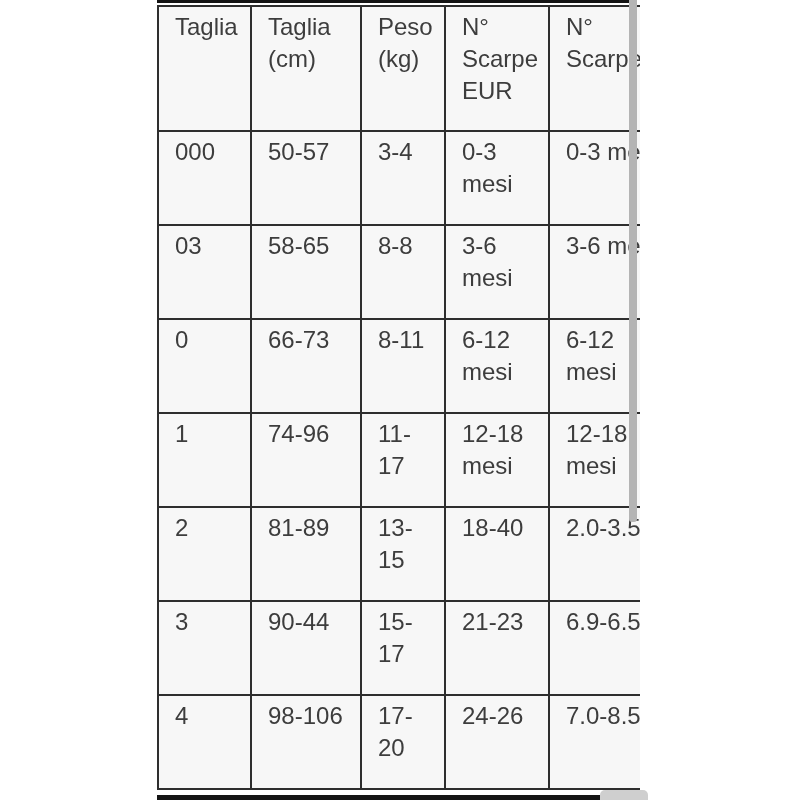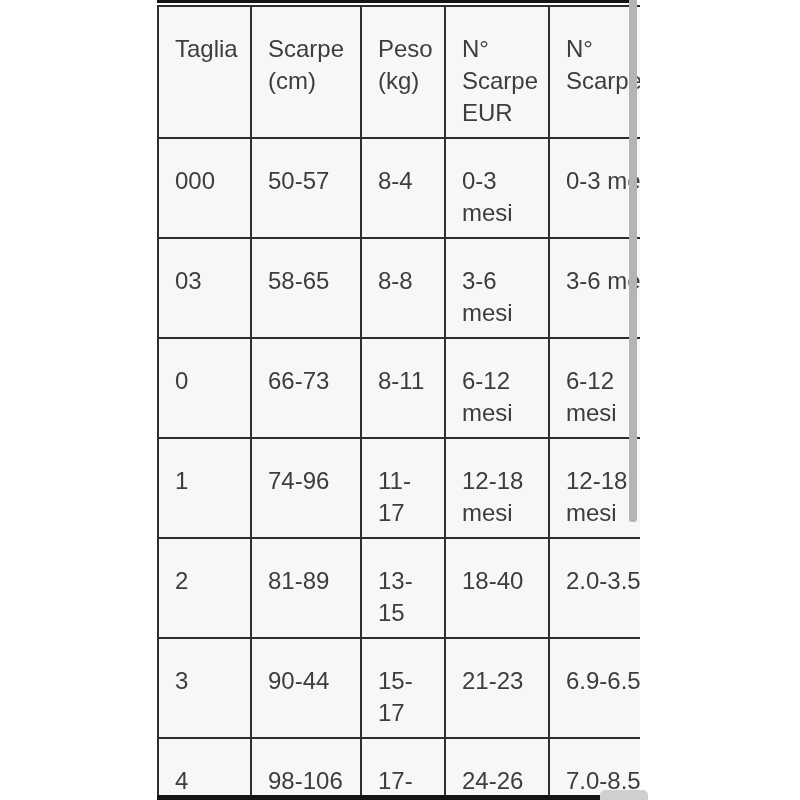--- a/index.html
+++ b/index.html
@@ -35,21 +35,21 @@
   }
   th,td{
     border:2px solid var(--border-col);
     background:var(--cell-bg);
     color:var(--text-col);
     font-size:24px;
     line-height:32px;
     font-weight:400;
     text-align:left;
     vertical-align:top;
-    padding:26px 8px 8px 16px;
+    padding:4px 8px 8px 16px;
     overflow:hidden;
   }
   tr.header-row{height:125px;}
   tr.data-row{height:94px;}
   .v-scrollbar{
     position:absolute;left:629px;top:0;width:8px;height:522px;
     background:var(--thumb-col);
     border-radius:0 0 3px 3px;
   }
   .bottom-bar{
@@ -72,31 +72,31 @@
     <colgroup id="cols">
         <col style="width: 93px;">
         <col style="width: 110px;">
         <col style="width: 84px;">
         <col style="width: 104px;">
         <col style="width: 130px;">
       </colgroup>
     <thead>
       <tr class="header-row" id="thead-row">
           <th>Taglia</th>
-          <th>Scarpe (cm)</th>
+          <th>Taglia (cm)</th>
           <th>Peso (kg)</th>
           <th>N° Scarpe EUR</th>
           <th>N° Scarpe</th>
         </tr>
     </thead>
     <tbody id="tbody">
         <tr class="data-row">
           <td>000</td>
           <td>50-57</td>
-          <td>8-4</td>
+          <td>3-4</td>
           <td>0-3 mesi</td>
           <td>0-3 mesi</td>
         </tr>
         <tr class="data-row">
           <td>03</td>
           <td>58-65</td>
           <td>8-8</td>
           <td>3-6 mesi</td>
           <td>3-6 mesi</td>
         </tr>

